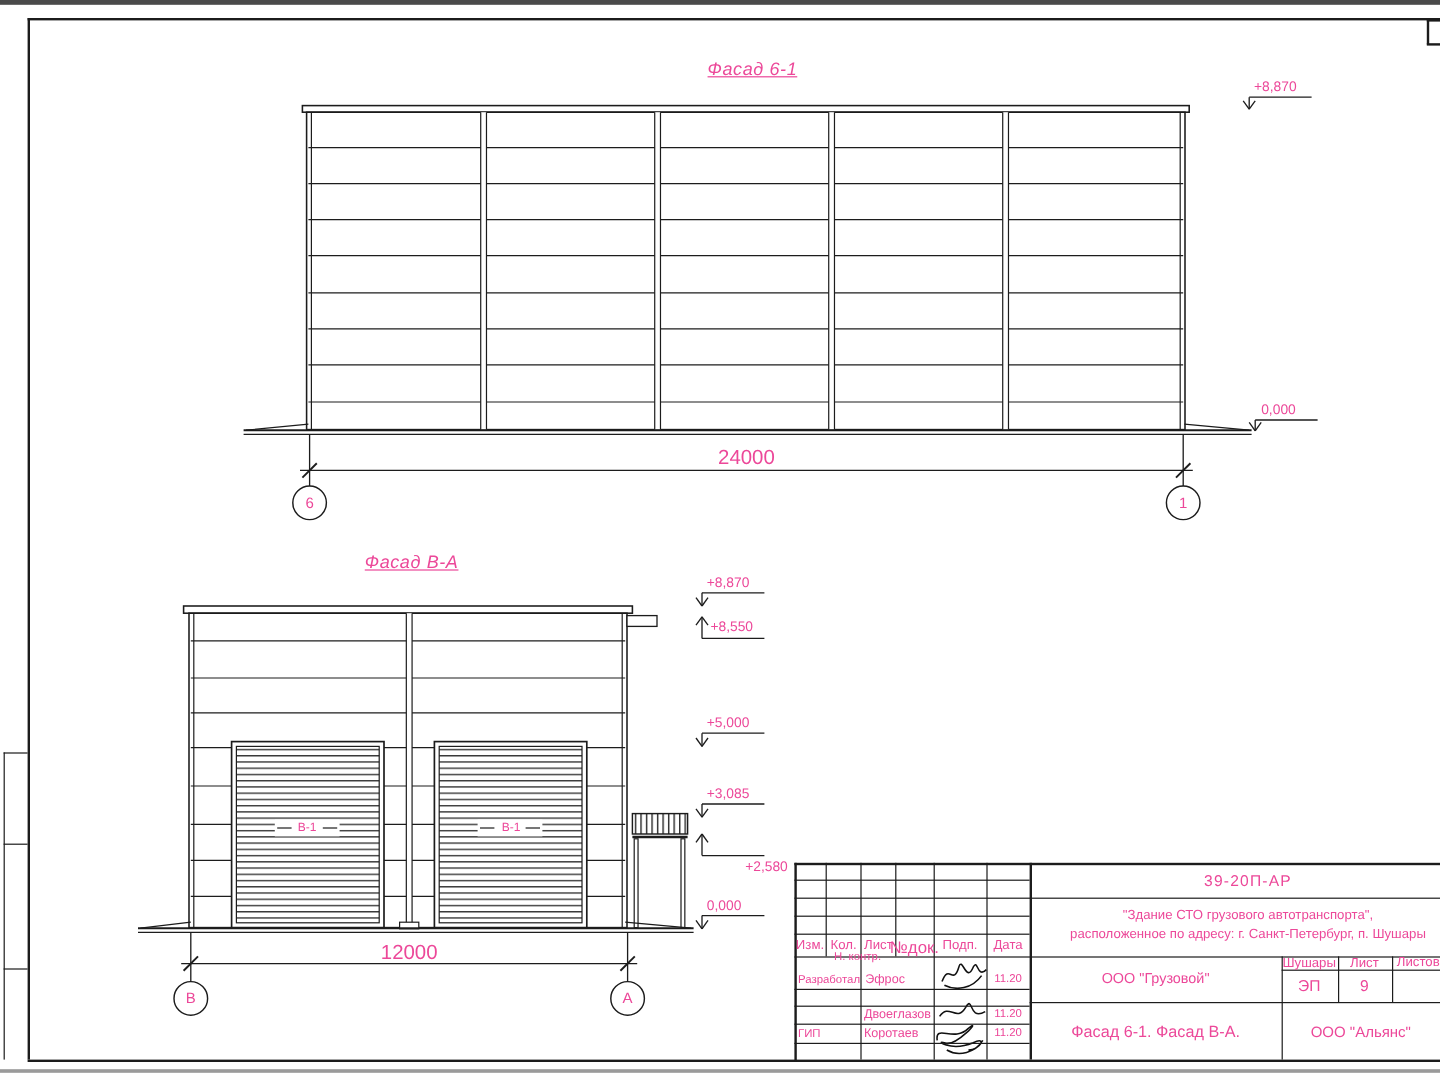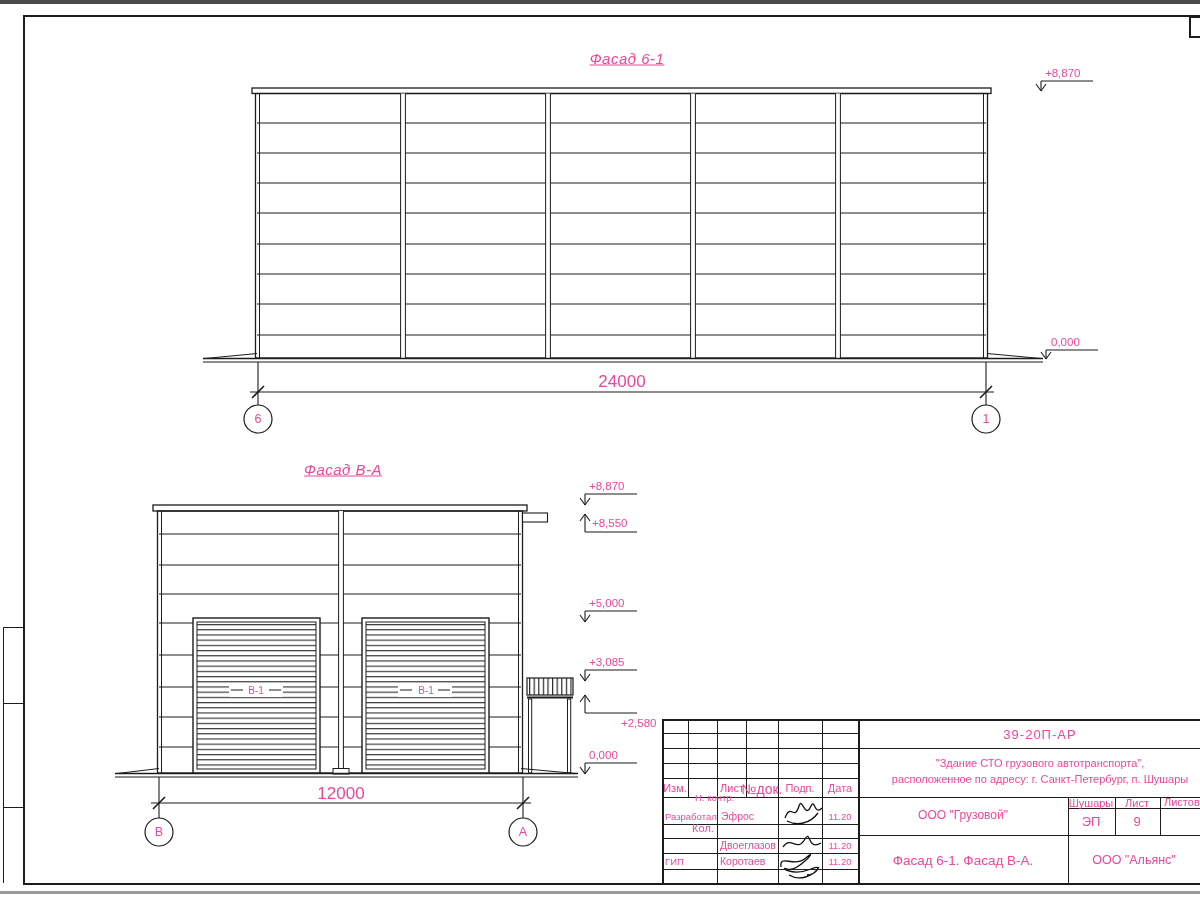--- a/index.html
+++ b/index.html
@@ -266,21 +266,21 @@
   <div class="ln" style="left:717px;top:719px;width:1px;height:164px;"></div>
   <div class="ln" style="left:746px;top:719px;width:1px;height:78px;"></div>
   <div class="ln" style="left:778px;top:719px;width:1px;height:164px;"></div>
   <div class="ln" style="left:822px;top:719px;width:1px;height:164px;"></div>
   <div class="ln" style="left:858px;top:719px;width:2px;height:164px;"></div>
   <div class="ln" style="left:1068px;top:797px;width:1px;height:86px;"></div>
   <div class="ln" style="left:1115px;top:797px;width:1px;height:38px;"></div>
   <div class="ln" style="left:1160px;top:797px;width:1px;height:38px;"></div>
 
   <div class="t st-h ctr" style="left:675px;top:788px;">Изм.</div>
-  <div class="t st-h ctr" style="left:703px;top:828px;">Кол.</div>
+  <div class="t st-h ctr" style="left:703px;top:788px;">Кол.</div>
   <div class="t st-h ctr" style="left:732px;top:788px;">Лист</div>
   <div class="t st-hs ctr" style="left:762px;top:789px;">№док.</div>
   <div class="t st-h ctr" style="left:800px;top:788px;">Подп.</div>
   <div class="t st-h ctr" style="left:840px;top:788px;">Дата</div>
 
   <div class="t st-role" style="left:665px;top:811px;">Разработал</div>
   <div class="t st-name" style="left:721px;top:810px;">Эфрос</div>
   <div class="t st-date ctr" style="left:840px;top:816px;">11.20</div>
   <div class="t st-role" style="left:665px;top:792px;margin-left:30px;">Н. контр.</div>
   <div class="t st-name" style="left:720px;top:839px;">Двоеглазов</div>

